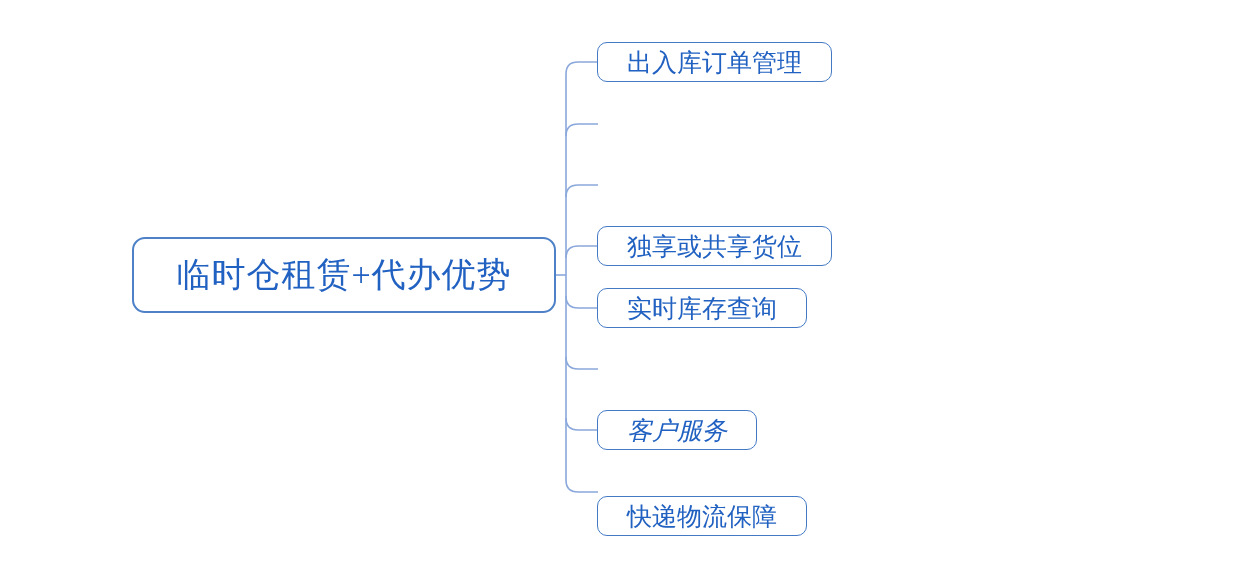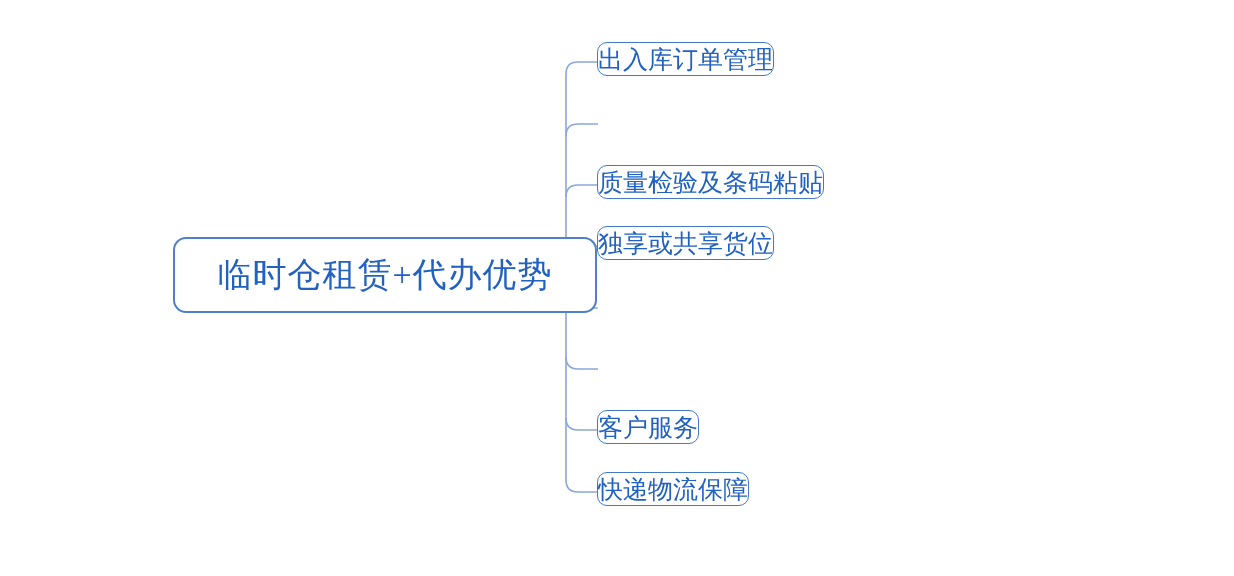--- a/index.html
+++ b/index.html
@@ -34,40 +34,39 @@
     left: 132px;
     top: 237px;
     width: 424px;
     height: 76px;
     border: 2px solid #4e81c8;
     border-radius: 13px;
     justify-content: center;
     font-size: 34px;
     color: #2161c1;
     letter-spacing: 1px;
-    margin-left: 41px;
   }
   .branch-node {
     left: 597px;
-    height: 34px;
+    height: 40px;
     border: 1.5px solid #447ac4;
     border-radius: 10px;
-    padding: 0 0;
+    padding: 0 29px;
     justify-content: flex-start;
     font-size: 25px;
     color: #2161c1;
   }
   .b1 { top: 42px; }
   .b2 { top: 104px; }
   .b3 { top: 165px; }
   .b4 { top: 226px; }
   .b5 { top: 288px; }
   .b6 { top: 349px; }
-  .b7 { top: 410px; }
-  .b8 { top: 472px; }
+  .b7 { top: 410px; font-style: italic; }
+  .b8 { top: 496px; }
 </style>
 </head>
 <body>
 
 <div class="canvas">
 
   <svg class="connector-layer" viewBox="0 0 1234 576" xmlns="http://www.w3.org/2000/svg">
     <g fill="none" stroke="#8aa8db" stroke-width="1.6">
       <path d="M556 275 H566"></path>
       <path d="M566 275 V74 Q566 62 578 62 H598"></path>
@@ -81,25 +80,25 @@
     </g>
   </svg>
 
   <div class="node root-node">
     <span>临时仓租赁+代办优势</span>
   </div>
 
   <div class="node branch-node b1">
     <span>出入库订单管理</span>
   </div>
-  <div class="node branch-node b3">
-    <span>质量检验及条码粘贴</span>
-  </div>
   <div class="node branch-node b4">
     <span>独享或共享货位</span>
+  </div>
+  <div class="node branch-node b5">
+    <span>实时库存查询</span>
   </div>
   <div class="node branch-node b7">
     <span>客户服务</span>
   </div>
   <div class="node branch-node b8">
     <span>快递物流保障</span>
   </div>
 
 </div>
 

